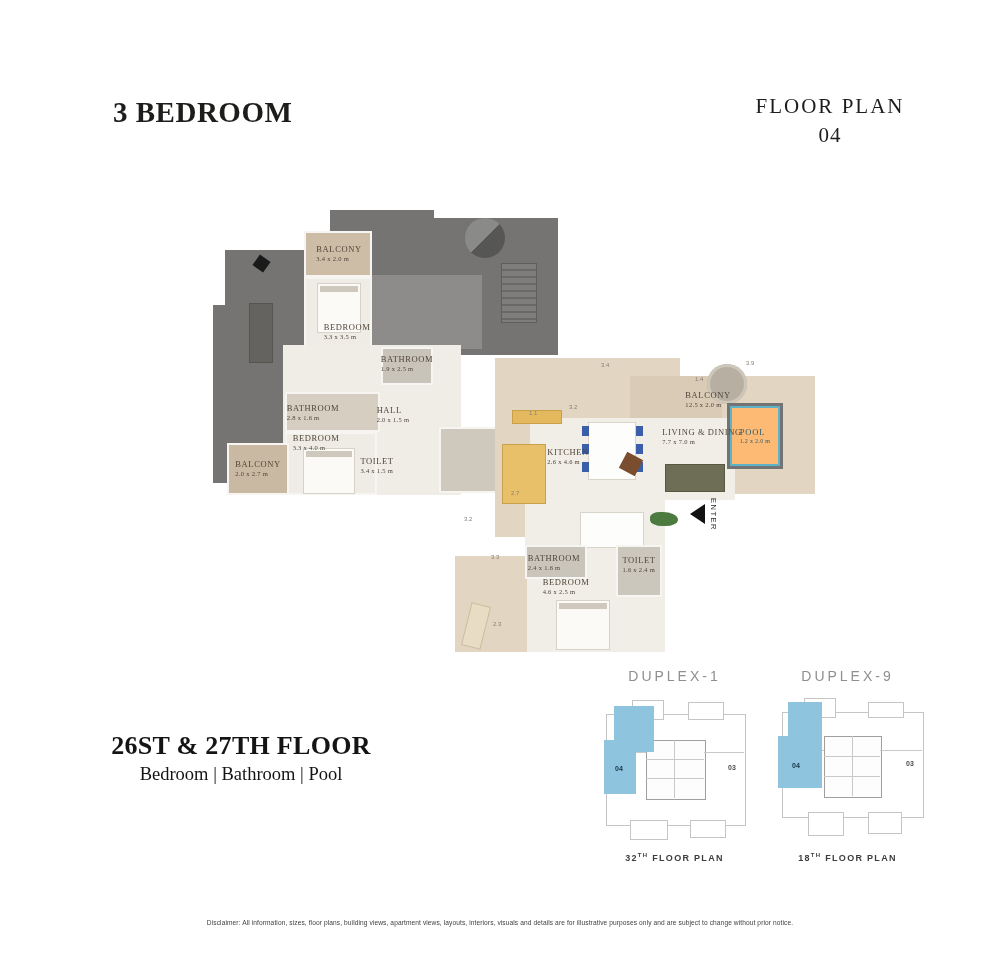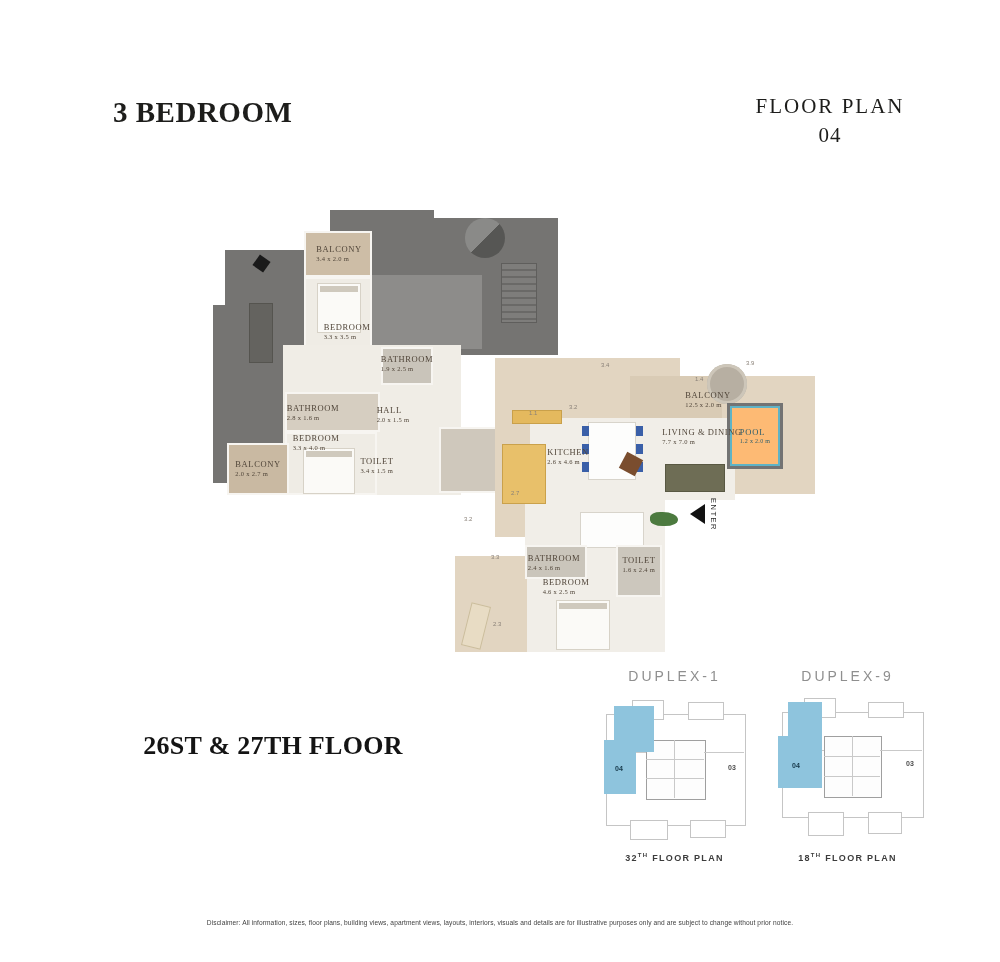--- a/index.html
+++ b/index.html
@@ -36,21 +36,21 @@
   .bg-beige2{background:#d9cbb5;}
   .bg-floor{background:#f1eee8;}
   .pool{background:#fdba74;border:3px solid #737373;box-shadow:inset 0 0 0 2px #5fb3c6;}
   .pool .rname{color:#2f5f6d;font-size:8.5px;letter-spacing:.8px;}
   .pool .rdims{color:#2f5f6d;font-size:6px;}
   .enter{position:absolute;display:flex;align-items:center;gap:4px;}
   .enter .tri{width:0;height:0;border-top:10px solid transparent;border-bottom:10px solid transparent;border-right:15px solid #121212;}
   .enter .etxt{writing-mode:vertical-rl;font-size:7.5px;letter-spacing:1.5px;color:#2a2a2a;font-family:"Liberation Sans",sans-serif;}
 
   
-  .details{left:118px;top:731px;width:310px;text-align:center;color:#141414;}
+  .details{left:86px;top:731px;width:310px;text-align:center;color:#141414;}
   .d-big{font-size:26px;font-weight:bold;letter-spacing:.3px;}
   .d-feat{font-size:18.5px;margin-top:3px;}
   .d-gap{margin-top:17px;}
 
   
   .kp-title{position:absolute;text-align:center;font-family:"Liberation Sans",sans-serif;
             font-size:14px;letter-spacing:3px;color:#8f8f8f;}
   .kp-cap{position:absolute;text-align:center;font-family:"Liberation Sans",sans-serif;
           font-size:9px;font-weight:bold;letter-spacing:1.3px;color:#3c3c3c;}
   .kp-cap sup{font-size:6px;}
@@ -213,20 +213,21 @@
     <span class="edge-dim" style="left:119px;top:52px;">3.2</span>
     <span class="edge-dim" style="left:79px;top:58px;">1.1</span>
     <span class="edge-dim" style="left:61px;top:138px;">2.7</span>
     <span class="edge-dim" style="left:14px;top:164px;">3.2</span>
     <span class="edge-dim" style="left:41px;top:202px;">3.3</span>
     <span class="edge-dim" style="left:43px;top:269px;">2.3</span>
   </div>
 
   <div class="abs details">
     <div class="d-big">26ST &amp; 27TH FLOOR</div>
+    <div class="d-feat">Bedroom | Bathroom | Pool</div>
   </div>
 
   <div class="kp-title" style="left:597px;top:668px;width:155px;">DUPLEX-1</div>
   <div class="kp" style="left:592px;top:692px;width:166px;height:152px;">
     <div class="kline" style="left:14px;top:22px;width:138px;height:110px;"></div>
     <div class="kline" style="left:40px;top:8px;width:30px;height:18px;"></div>
     <div class="kline" style="left:96px;top:10px;width:34px;height:16px;"></div>
     <div class="kline" style="left:38px;top:128px;width:36px;height:18px;"></div>
     <div class="kline" style="left:98px;top:128px;width:34px;height:16px;"></div>
     <div class="kcore" style="left:54px;top:48px;width:58px;height:58px;"></div>

